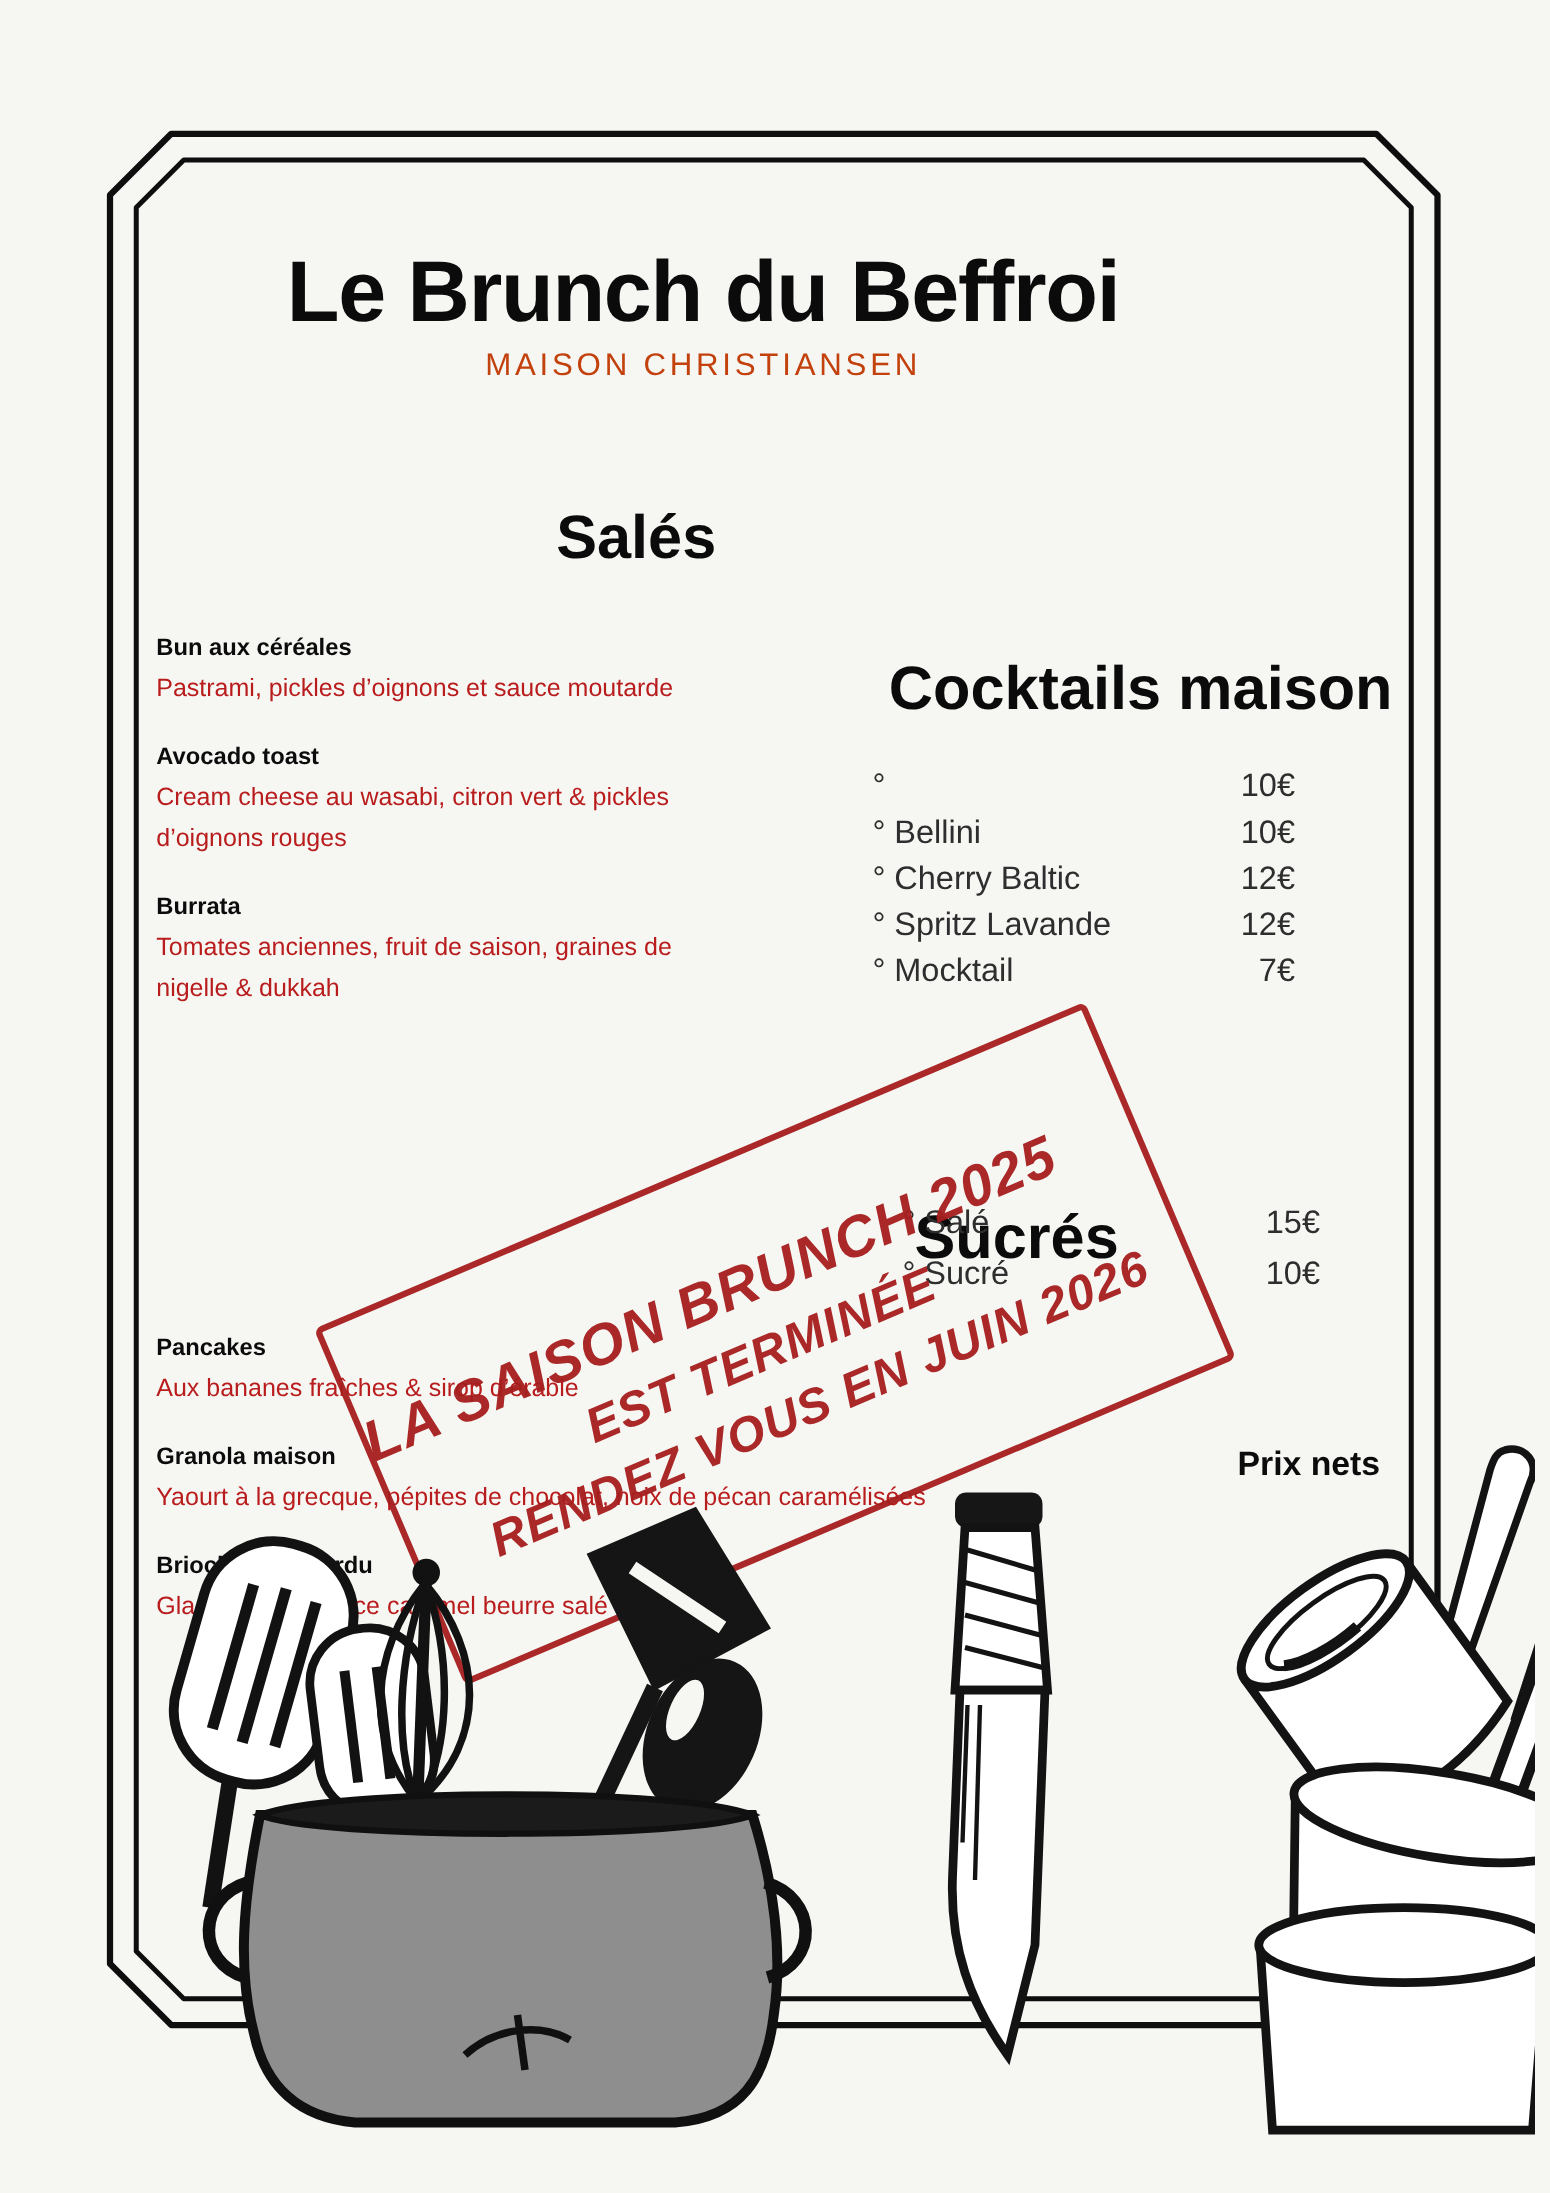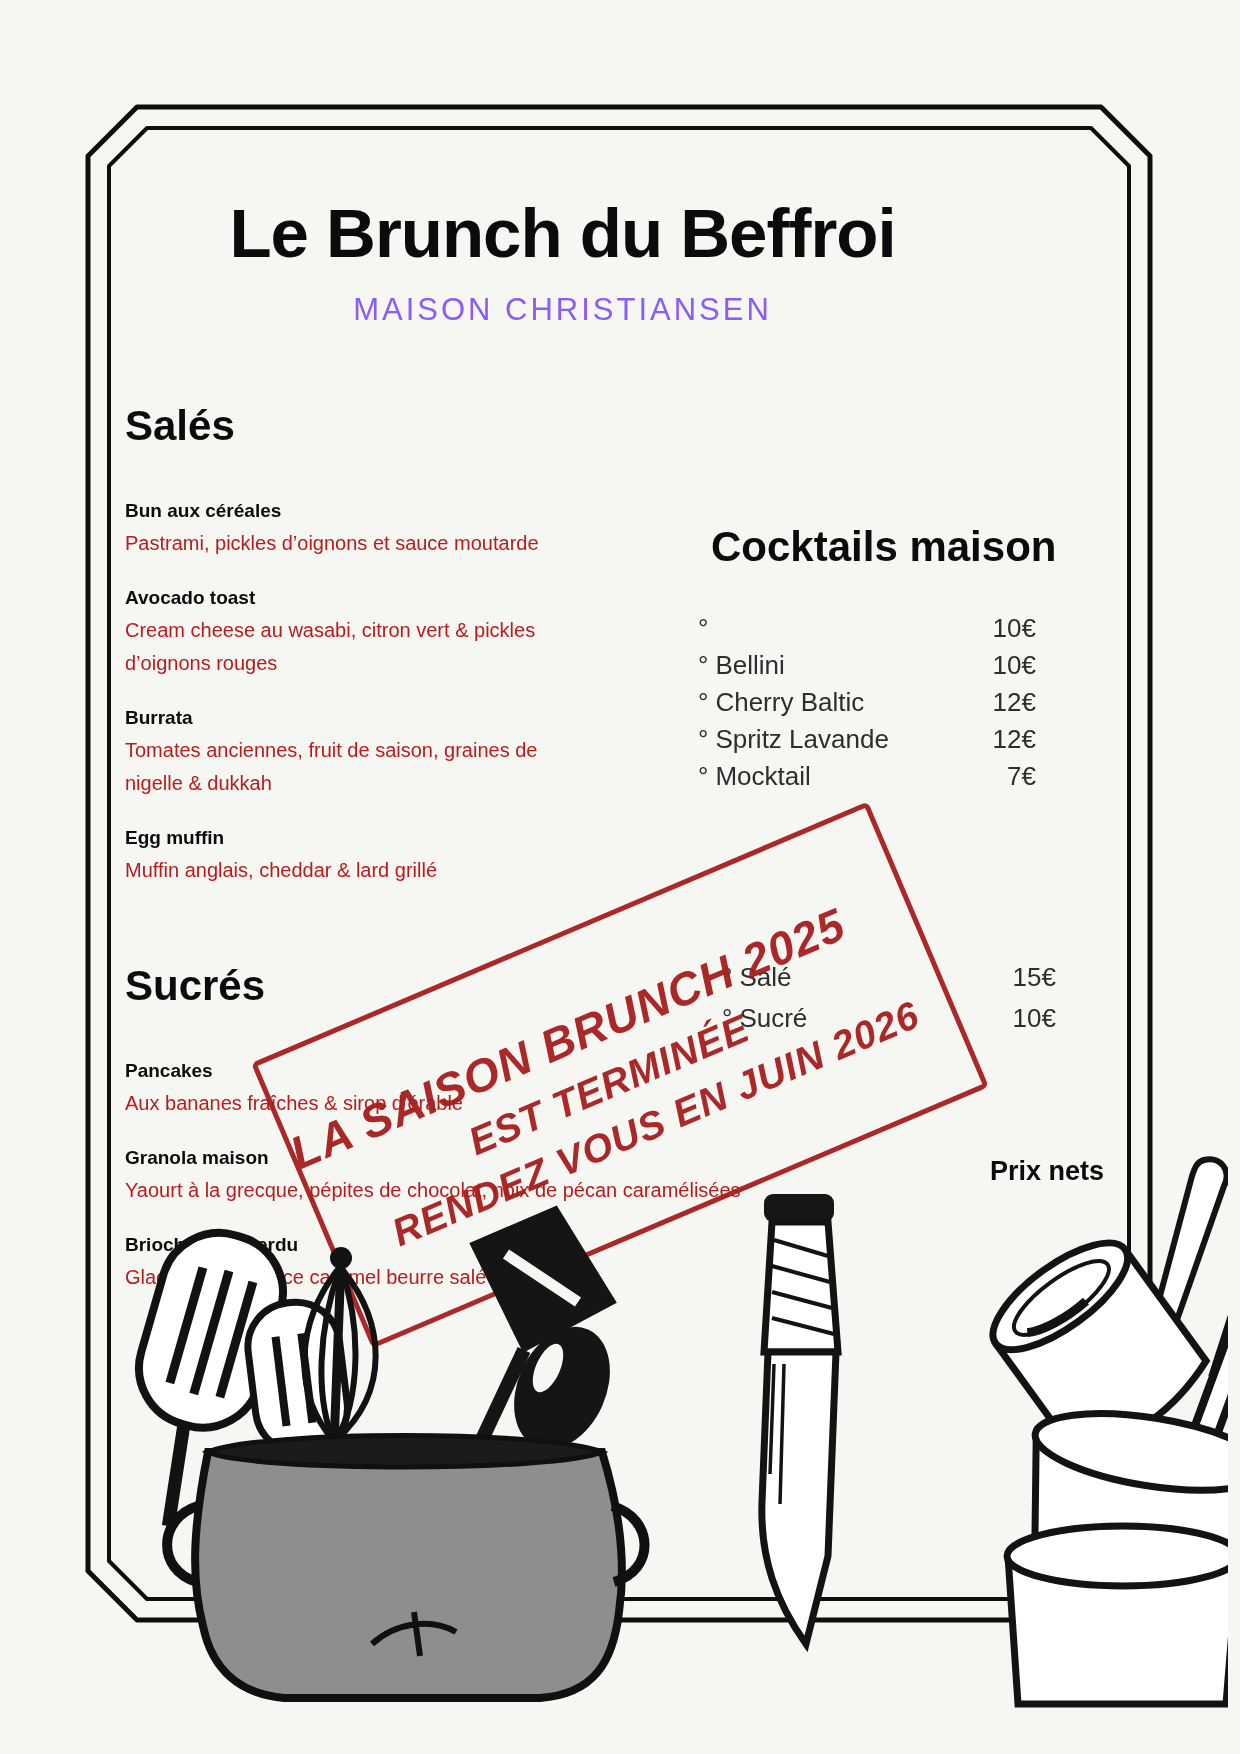--- a/index.html
+++ b/index.html
@@ -6,23 +6,23 @@
   .page {
     position:relative; width:1228px; height:1754px; overflow:hidden;
     background:#f6f6f3; font-family:"Liberation Sans", sans-serif; color:#0d0d0d;
   }
   .frame-svg, .art-svg { position:absolute; left:0; top:0; width:1240px; height:1754px; }
   .frame-svg { z-index:1; }
   .art-svg   { z-index:6; pointer-events:none; }
 
   .title-block { position:absolute; left:75px; top:196px; width:975px; text-align:center; z-index:2; }
   .title { font-size:69px; font-weight:800; letter-spacing:-1px; line-height:76px; color:#0b0b0b; }
-  .subtitle { margin-top:20px; font-size:31px; font-weight:400; letter-spacing:3px; color:#8b5cf6; }
-
-  .section-heading { font-size:42px; font-weight:800; color:#0b0b0b; letter-spacing:0; }
+  .subtitle { margin-top:6px; font-size:25px; font-weight:400; letter-spacing:3px; color:#c2410c; }
+
+  .section-heading { font-size:49px; font-weight:800; color:#0b0b0b; letter-spacing:0;text-align:right; }
 
   .menu-col { position:absolute; z-index:2; }
   #sales  { left:125px; top:402px; width:448px; }
   #sucres { left:125px; top:962px; width:770px; }
   #sales .section-heading, #sucres .section-heading { margin-bottom:44px; }
   .item { margin-bottom:21px; }
   .item-name { font-size:19px; font-weight:800; line-height:33px; color:#0c0c0c; }
   .item-desc { font-size:20px; font-weight:400; line-height:33px; color:#b91c1c; }
   .item-desc.nowrap { white-space:nowrap; }
 
@@ -74,24 +74,20 @@
       <div class="item-desc">Pastrami, pickles d’oignons et sauce moutarde</div>
     </div>
     <div class="item">
       <div class="item-name">Avocado toast</div>
       <div class="item-desc">Cream cheese au wasabi, citron vert &amp; pickles d’oignons rouges</div>
     </div>
     <div class="item">
       <div class="item-name">Burrata</div>
       <div class="item-desc">Tomates anciennes, fruit de saison, graines de nigelle &amp; dukkah</div>
     </div>
-    <div class="item">
-      <div class="item-name">Egg muffin</div>
-      <div class="item-desc">Muffin anglais, cheddar &amp; lard grillé</div>
-    </div>
   </div>
 
   <div class="menu-col" id="sucres">
     <div class="section-heading">Sucrés</div>
     <div class="item">
       <div class="item-name">Pancakes</div>
       <div class="item-desc">Aux bananes fraîches &amp; sirop d’érable</div>
     </div>
     <div class="item">
       <div class="item-name">Granola maison</div>

